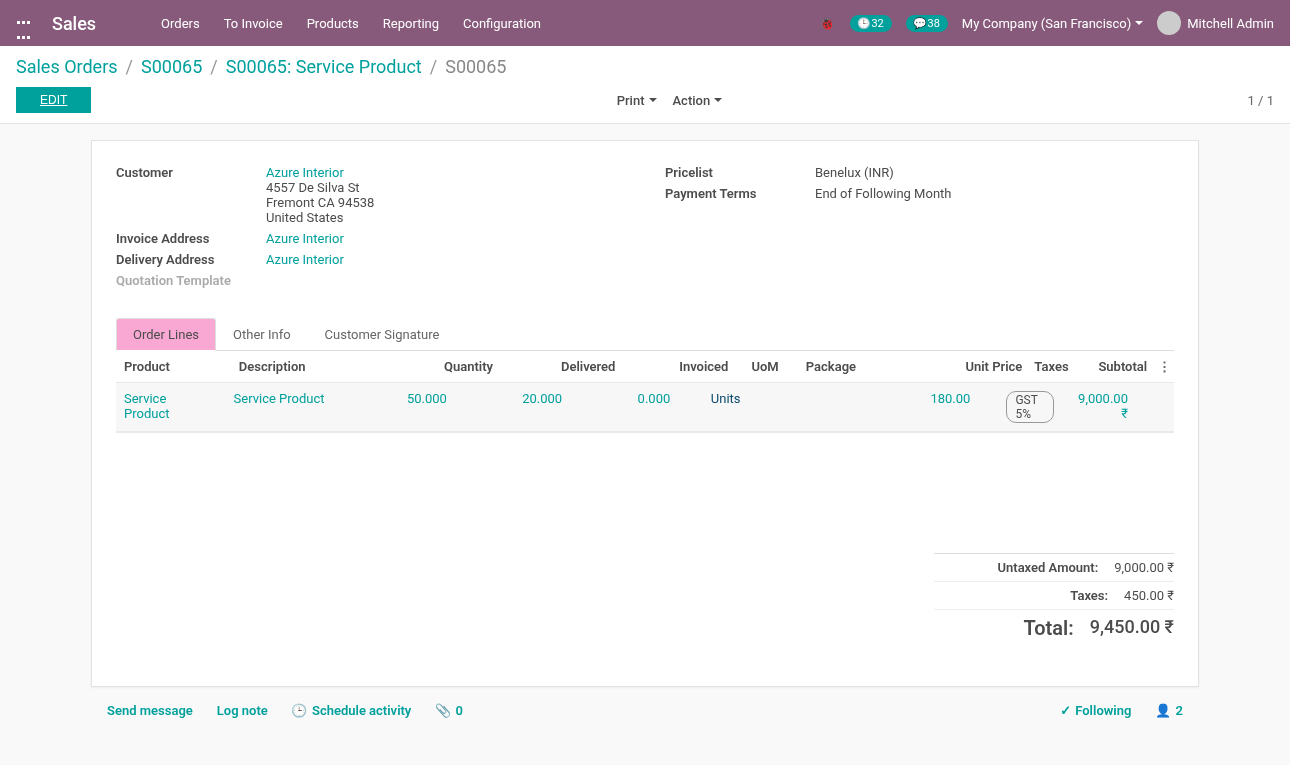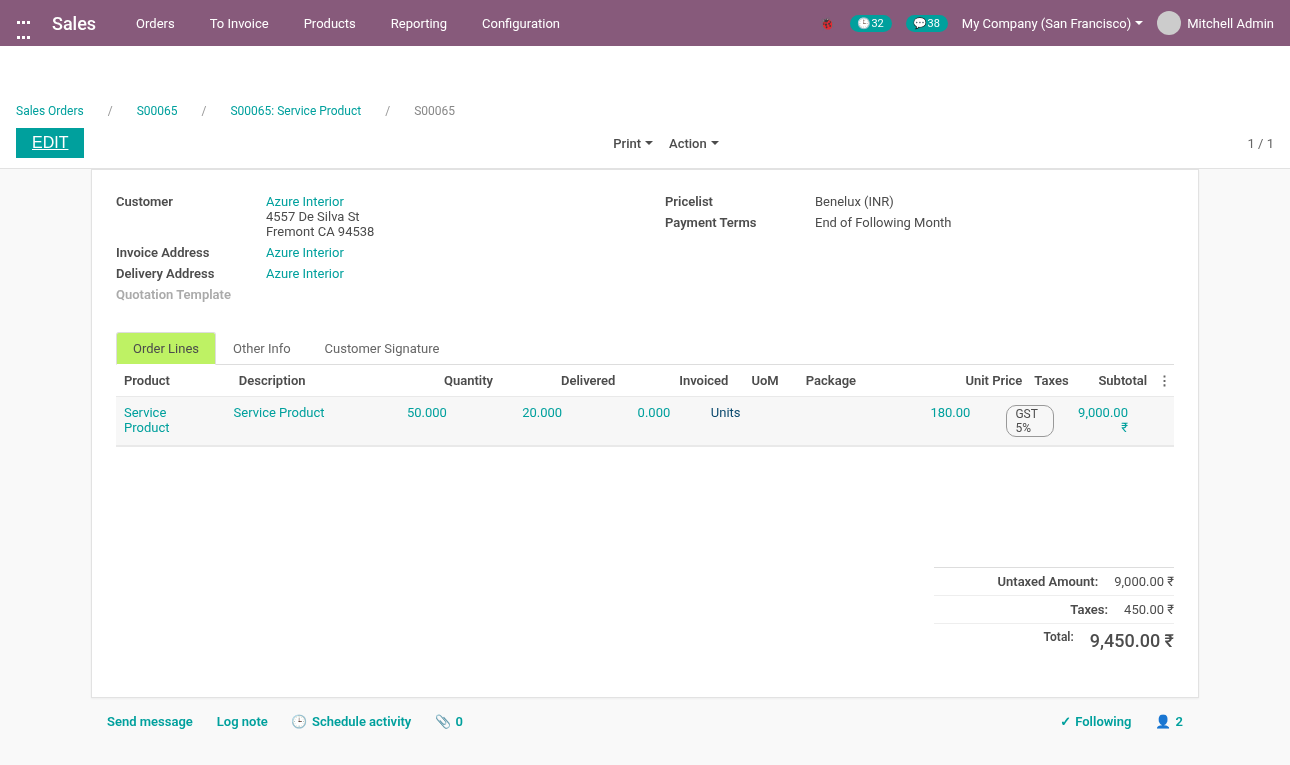--- a/index.html
+++ b/index.html
@@ -3,60 +3,60 @@
 <meta charset="utf-8">
 <style>
 * { box-sizing: border-box; margin: 0; padding: 0; }
 body { font-family: -apple-system, BlinkMacSystemFont, "Segoe UI", Roboto, "Helvetica Neue", Arial, sans-serif; font-size: 13px; color: #4c4c4c; background: #f9f9f9; }
 a { text-decoration: none; }
 
 
 .navbar { background: #875a7b; height: 46px; display: flex; align-items: center; padding: 0 16px; color: #fff; }
 .navbar .apps-icon { width: 20px; height: 20px; margin-right: 16px; cursor: pointer; }
 .navbar .brand { font-size: 18px; font-weight: 500; margin-right: 40px; }
-.navbar .menu { display: flex; gap: 35px; flex: 1; }
+.navbar .menu { display: flex; gap: 24px; flex: 1; margin-left: 25px; }
 .navbar .menu-item { color: #fff; cursor: pointer; font-size: 13px; }
 .navbar .right { display: flex; align-items: center; gap: 14px; }
 .navbar .bug-icon { opacity: 0.8; cursor: pointer; }
 .badge-pill { display: inline-flex; align-items: center; padding: 2px 8px; border-radius: 10px; font-size: 11px; color: #fff; cursor:pointer;}
 .badge-clock { background: #00a09d; }
 .badge-chat { background: #00a09d; }
 .navbar .company { cursor: pointer; display:flex; align-items:center; gap:4px;}
 .navbar .avatar { width: 24px; height: 24px; border-radius: 50%; background: #ccc; display:inline-block;}
 .navbar .user { cursor: pointer; display:flex; align-items:center; gap:6px;}
 .caret-down { width:0;height:0;border-left:4px solid transparent;border-right:4px solid transparent;border-top:4px solid #fff; display:inline-block;}
 
 
 .control-panel { background: #fff; border-bottom: 1px solid #e2e2e2; padding: 10px 16px 0 16px; }
-.breadcrumb { display: flex; align-items: center; gap: 24px; font-size: 12px; margin-bottom: 10px; flex-wrap:wrap;margin-top:48px;}
+.breadcrumb { display: flex; align-items: center; gap: 8px; font-size: 18px; margin-bottom: 10px; flex-wrap:wrap;}
 .breadcrumb .crumb { color: #00a09d; cursor: pointer; }
 .breadcrumb .sep { color: #999; }
 .breadcrumb .active { color: #888; }
 .cp-bottom { display: flex; align-items: center; padding-bottom: 10px; }
-.btn-edit { background: #00a09d; color: #fff; border: none; padding: 6px 16px; font-size: 16px; cursor: pointer; text-decoration: underline; }
+.btn-edit { background: #00a09d; color: #fff; border: none; padding: 6px 24px; font-size: 12px; cursor: pointer; text-decoration: underline; }
 .cp-center { flex:1; display:flex; justify-content:center; gap: 16px; }
 .cp-center .drop { cursor: pointer; color: #4c4c4c; font-weight:500; display:flex; align-items:center; gap:4px;}
 .cp-right { color: #666; font-size: 13px; }
 
 
-.form-container { max-width: 1140px; margin: 0 auto; padding: 0 16px; }
+.form-container { max-width: 1140px; margin: 16px auto; padding: 0 16px; }
 .sheet { background: #fff; border: 1px solid #e2e2e2; padding: 24px 24px 40px 24px; margin-top: 0; box-shadow: 0 1px 2px rgba(0,0,0,0.05);}
 .fields-row { display: flex; gap: 40px; }
 .fields-col { flex: 1; }
 .field-row { display: flex; margin-bottom: 6px; align-items: flex-start; }
 .field-label { width: 150px; font-weight: 600; color: #4c4c4c; font-size: 13px; }
 .field-label.muted { color: #aaa; font-weight: 600;}
 .field-value { flex: 1; font-size: 13px; color: #4c4c4c;}
 .field-value .link { color: #00a09d; cursor: pointer; }
 .field-value .addr-line { display: block; }
 
 
 .tabs { display: flex; border-bottom: 1px solid #ddd; margin-top: 24px; }
 .tab { padding: 8px 16px; border: 1px solid transparent; cursor: pointer; font-size: 13px; color: #666; border-bottom:none;}
-.tab.active { border: 1px solid #ddd; border-bottom: 1px solid #fff; margin-bottom: -1px; background: #bef264; color: #4c4c4c; border-radius: 3px 3px 0 0;}
+.tab.active { border: 1px solid #ddd; border-bottom: 1px solid #fff; margin-bottom: -1px; background: #f9a8d4; color: #4c4c4c; border-radius: 3px 3px 0 0;}
 
 
 .ol-table { width: 100%; border-bottom: 1px solid #e9e9e9; }
 .ol-head { display: flex; padding: 8px 0; border-bottom: 1px solid #e9e9e9; font-weight: 600; font-size: 13px; color: #4c4c4c;}
 .ol-row { display: flex; padding: 8px 0; font-size: 13px; background: #f7f7f7; border-bottom: 1px solid #e9e9e9; gap: 24px;}
 .ol-row .link { color: #00a09d; cursor: pointer; }
 .col-prod { width: 130px; padding-left: 8px;}
 .col-desc { width: 150px; }
 .col-qty { width: 120px; text-align: right; }
 .col-deliv { width: 130px; text-align: right; }
@@ -69,21 +69,21 @@
 .col-menu { width: 20px; text-align:center; color:#666;}
 .tax-tag { border: 1px solid #999; border-radius: 10px; padding: 1px 8px; font-size: 12px; display: inline-block; color:#4c4c4c;}
 
 
 .totals { margin-top: 120px; display:flex; flex-direction:column; align-items:flex-end;}
 .total-line { display: flex; justify-content: space-between; width: 240px; padding: 6px 0; border-top: 1px solid #eee;}
 .total-line.first{border-top:1px solid #ddd;}
 .total-label { font-weight: 600; text-align:right; flex:1; padding-right: 16px;}
 .total-val { text-align: right; }
 .total-line.grand .total-val { font-size: 18px; font-weight: 500;}
-.total-line.grand .total-label { font-size: 12px;}
+.total-line.grand .total-label { font-size: 20px;}
 
 
 .chatter { max-width: 1140px; margin: 0 auto; padding: 16px; display:flex; align-items:center; gap: 24px;}
 .chatter .act { color: #00a09d; font-weight: 600; cursor: pointer; display:flex; align-items:center; gap:4px;}
 .chatter .right-acts { margin-left:auto; display:flex; gap:24px; align-items:center;}
 
 .grid-icon{display:inline-block;width:16px;height:16px;}
 .grid-icon span{display:inline-block;width:3px;height:3px;background:#fff;margin:1px;}
 </style>
 </head>
@@ -145,20 +145,21 @@
 <div class="form-container">
   <div class="sheet">
     <div class="fields-row">
       <div class="fields-col">
         <div class="field-row">
           <div class="field-label">Customer</div>
           <div class="field-value">
             <a class="link">Azure Interior</a>
             <span class="addr-line">4557 De Silva St</span>
             <span class="addr-line">Fremont CA 94538</span>
+            <span class="addr-line">United States</span>
           </div>
         </div>
         <div class="field-row">
           <div class="field-label">Invoice Address</div>
           <div class="field-value"><a class="link">Azure Interior</a></div>
         </div>
         <div class="field-row">
           <div class="field-label">Delivery Address</div>
           <div class="field-value"><a class="link">Azure Interior</a></div>
         </div>

